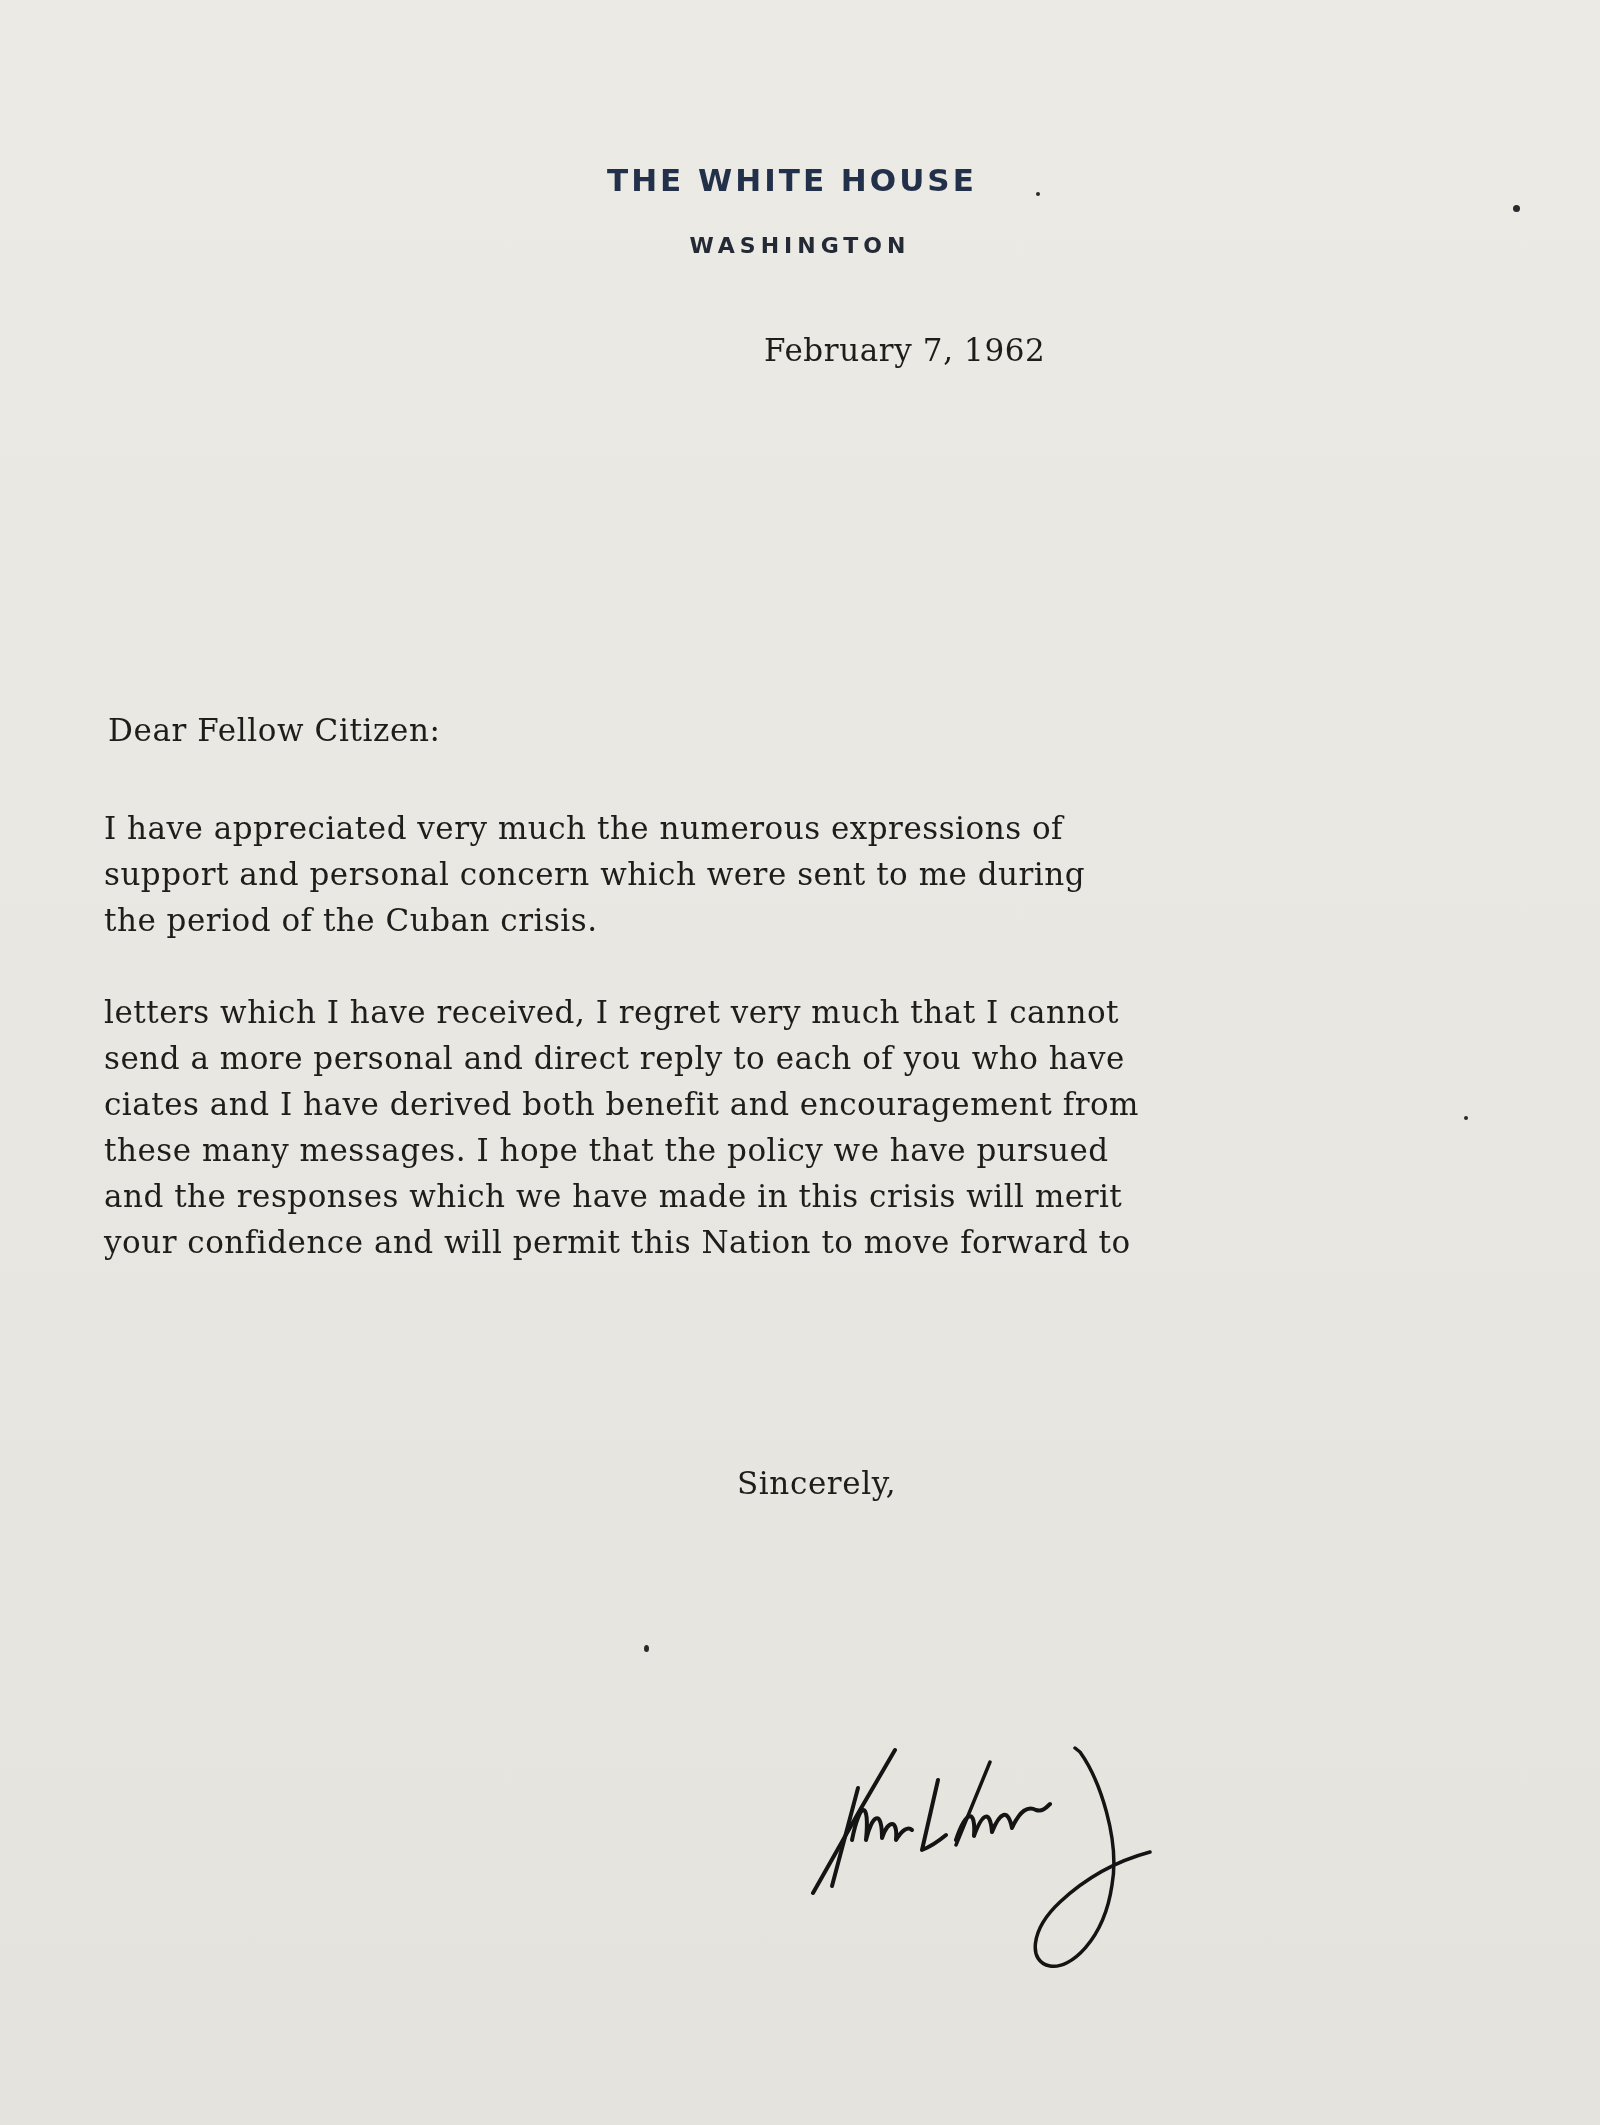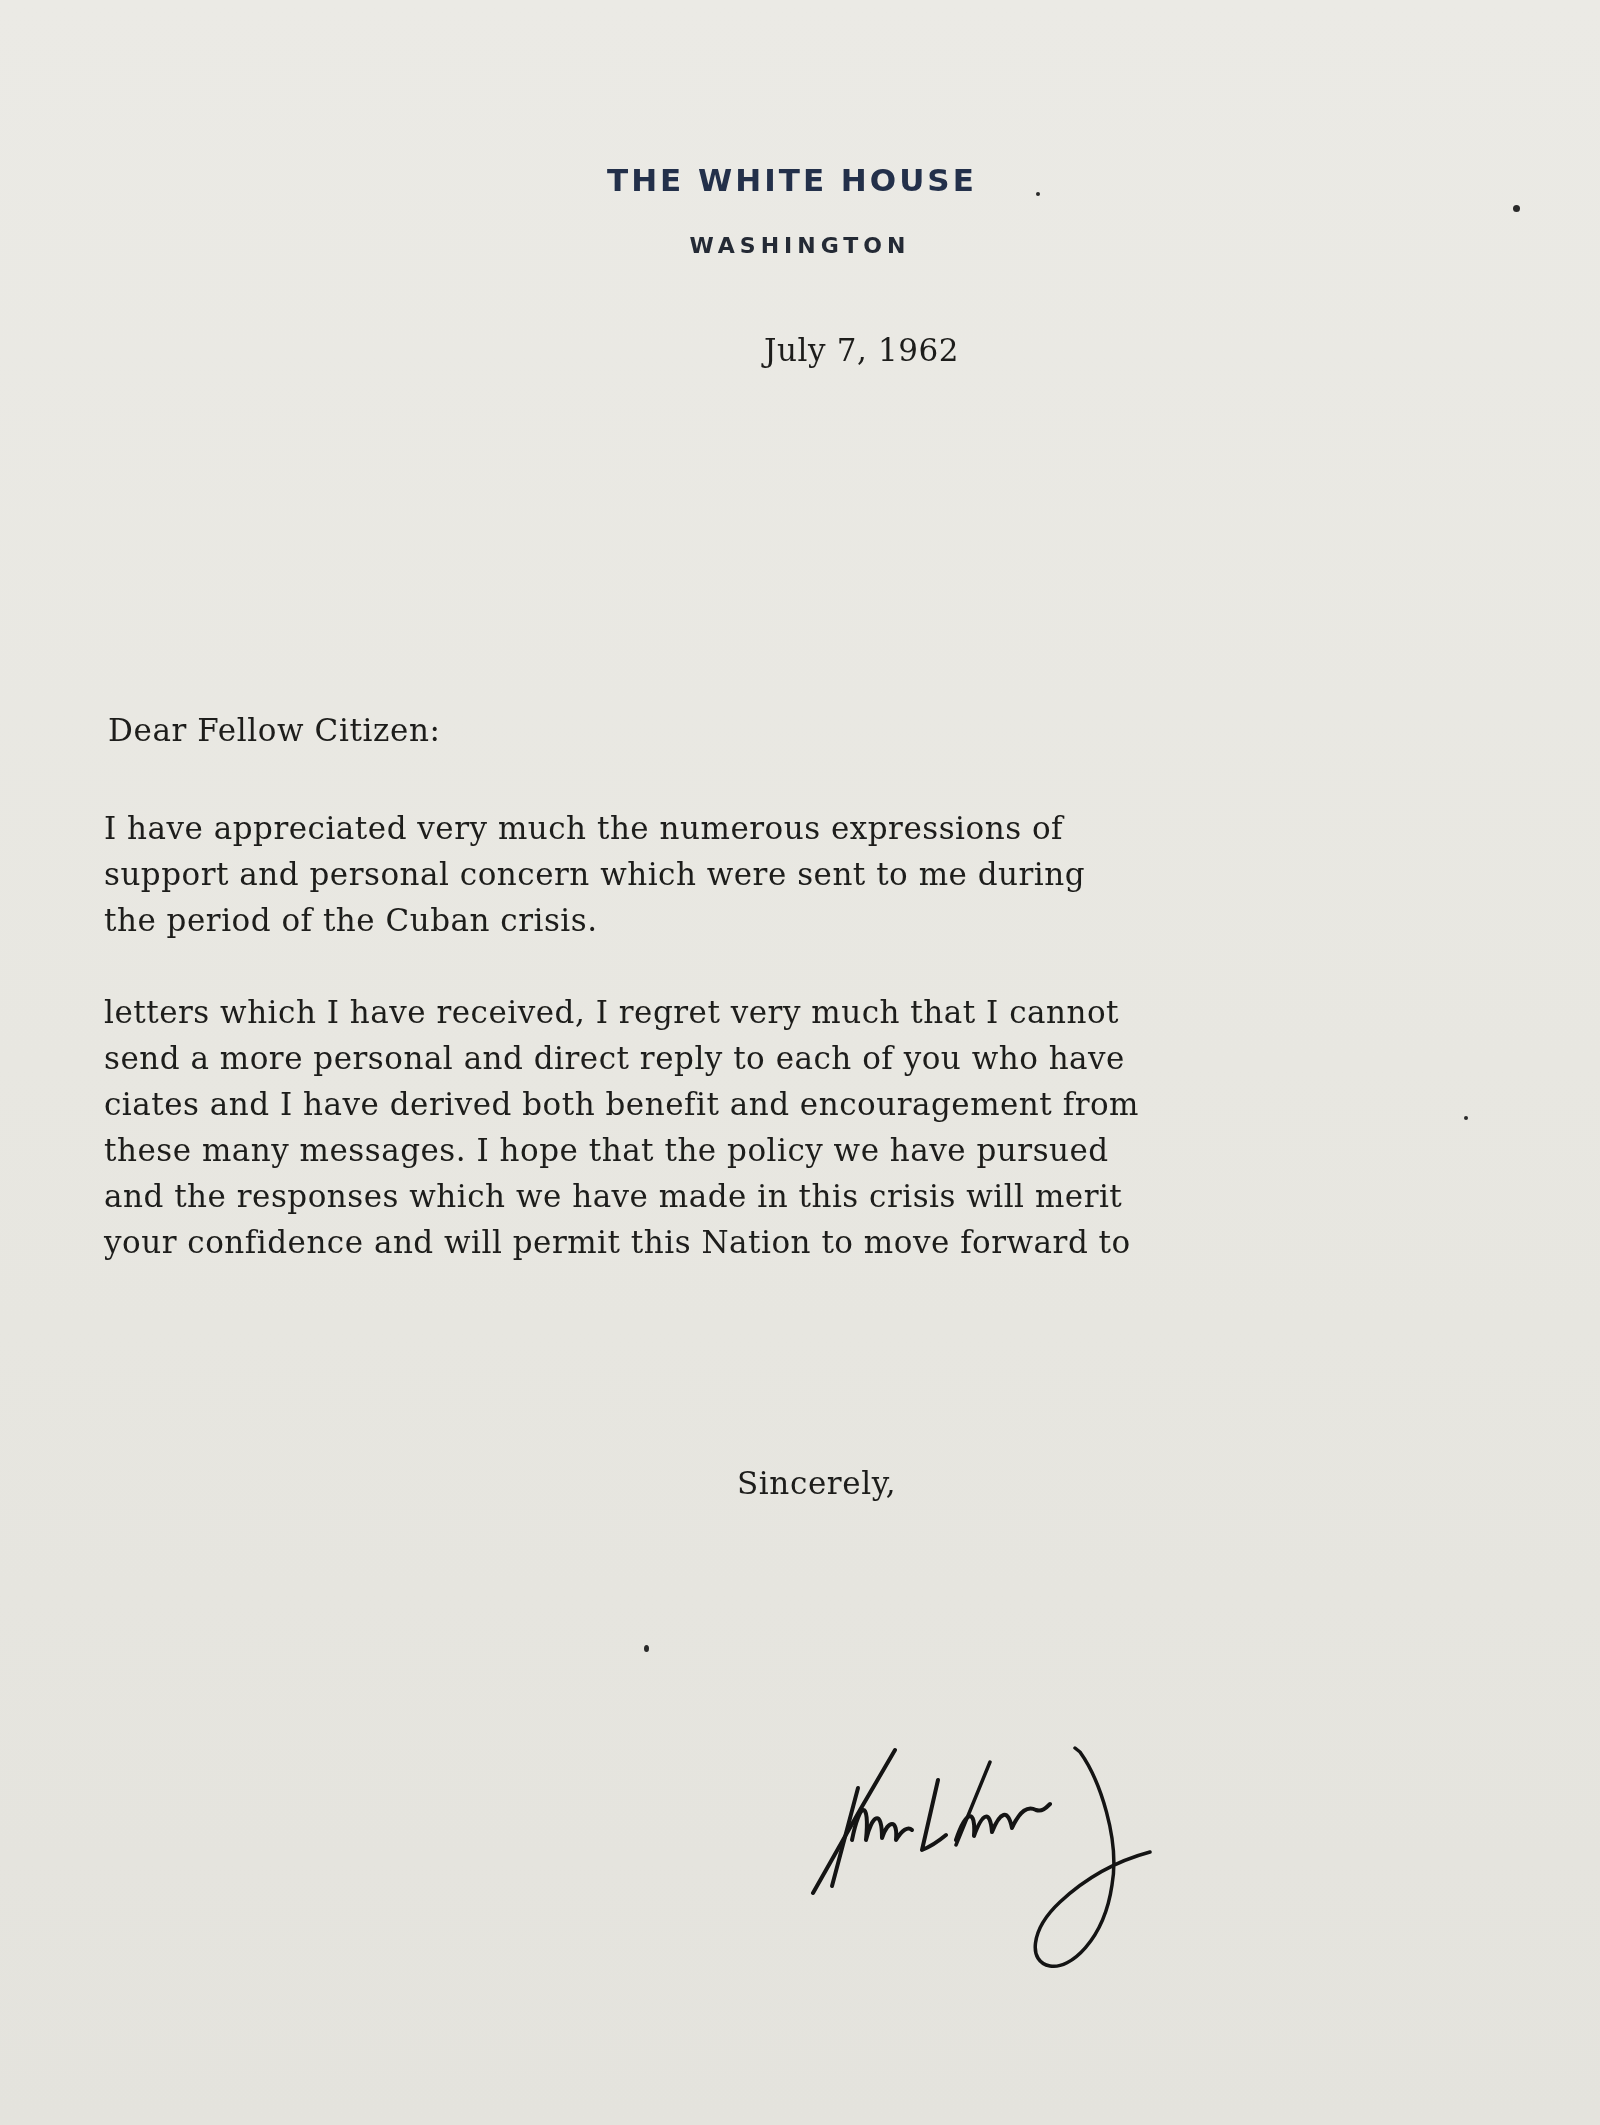--- a/index.html
+++ b/index.html
@@ -40,21 +40,21 @@
     .speck { position: absolute; background: #2a2a2a; border-radius: 50%; }
   </style>
 </head>
 <body>
 
 <div class="paper">
 
   <div class="letterhead lh-title">THE WHITE HOUSE</div>
   <div class="letterhead lh-city">WASHINGTON</div>
 
-  <div class="typed date">July 7, 1962</div>
+  <div class="typed date">February 7, 1962</div>
 
   <div class="typed salutation">Dear Fellow Citizen:</div>
 
   <div class="para p1">
     <span class="line">I have appreciated very much the numerous expressions of</span>
     <span class="line">support and personal concern which were sent to me during</span>
     <span class="line">the period of the Cuban crisis.</span>
   </div>
 
   <div class="para p2">

